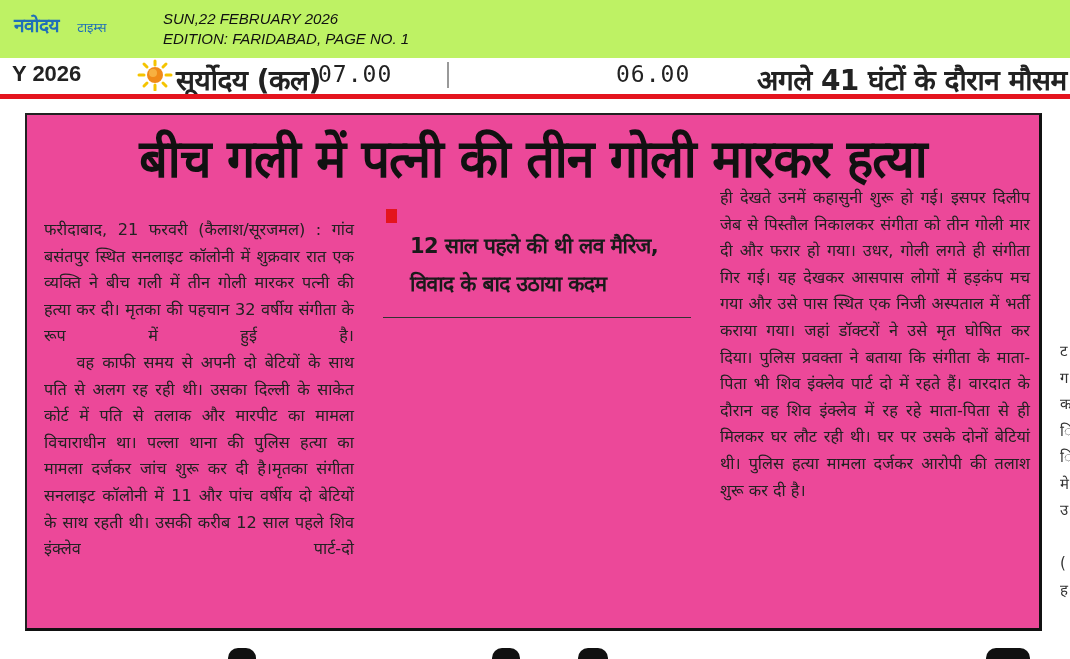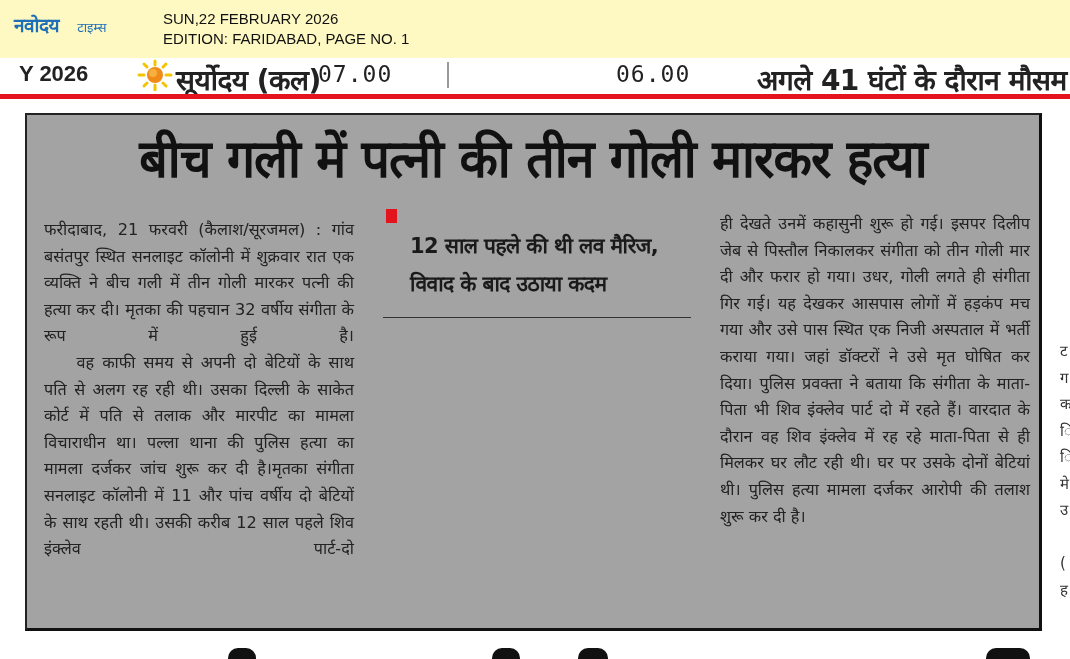--- a/index.html
+++ b/index.html
@@ -1,42 +1,42 @@
 <!DOCTYPE html>
 <html><head>
 <meta charset="utf-8">
 <style>
   * { box-sizing: border-box; margin: 0; padding: 0; }
   html, body { width: 1070px; height: 659px; overflow: hidden; background: #ffffff; }
   body { position: relative; font-family: "DejaVu Sans", sans-serif; color: #1a1a1a; }
 
-  .topbar { position: absolute; left: 0; top: 0; width: 1070px; height: 58px; background: #fef9c3; }
+  .topbar { position: absolute; left: 0; top: 0; width: 1070px; height: 58px; background: #bef264; }
   .logo { position: absolute; left: 14px; top: 12px; display: flex; align-items: baseline; }
   .logo-main { font-family: "DejaVu Sans", sans-serif; font-weight: bold; font-size: 19px; color: #1f6fb8; letter-spacing: -0.5px; }
   .logo-sub { font-family: "DejaVu Sans", sans-serif; font-size: 13px; color: #1f6fb8; margin-left: 18px; }
-  .meta { position: absolute; left: 163px; top: 9px; font-family: "Liberation Sans", sans-serif; font-size: 15px; line-height: 20px; color: #111; }
+  .meta { position: absolute; left: 163px; top: 9px; font-family: "Liberation Sans", sans-serif; font-size: 15px; line-height: 20px; color: #111; font-style: italic; }
 
   .weather { position: absolute; left: 0; top: 58px; width: 1070px; height: 36px; background: #fff; white-space: nowrap; overflow: hidden; }
-  .weather .date-tail { position: absolute; left: 19px; top: 3px; font-family: "Liberation Sans", sans-serif; font-weight: bold; font-size: 22px; color: #222; }
+  .weather .date-tail { position: absolute; left: 12px; top: 3px; font-family: "Liberation Sans", sans-serif; font-weight: bold; font-size: 22px; color: #222; }
   .sun { position: absolute; left: 137px; top: 1px; width: 36px; height: 32px; }
   .w-label { position: absolute; top: 2px; font-family: "DejaVu Sans", sans-serif; font-weight: bold; font-size: 28px; color: #222; letter-spacing: -0.5px; }
   .w-time { position: absolute; top: 3px; font-family: "DejaVu Sans Mono", monospace; font-size: 23px; color: #222; letter-spacing: 1px; }
   .w-sep { position: absolute; left: 447px; top: 4px; width: 2px; height: 26px; background: #999; }
   .redline { position: absolute; left: 0; top: 94px; width: 1070px; height: 5px; background: #e4141e; }
 
-  .article { position: absolute; left: 25px; top: 113px; width: 1017px; height: 518px; border: 2px solid #222; border-bottom: 3px solid #111; border-right: 3px solid #111; background: #a3a3a3; padding-left: 15px; }
+  .article { position: absolute; left: 25px; top: 113px; width: 1017px; height: 518px; border: 2px solid #222; border-bottom: 3px solid #111; border-right: 3px solid #111; background: #ec4899; padding-left: 15px; }
   .headline { position: absolute; left: 0; top: 14px; width: 100%; text-align: center; font-family: "DejaVu Sans", sans-serif; font-size: 50px; line-height: 60px; color: #111; letter-spacing: -1px; transform: scaleY(1.05); }
 
   .col { position: absolute; font-family: "DejaVu Sans", sans-serif; font-size: 16.2px; line-height: 26.6px; color: #222; text-align: justify; }
   .col p { text-align: justify; text-align-last: justify; }
   .col p.last { text-align-last: left; }
   .col .indent { text-indent: 2em; }
   .col1 { left: 17px; top: 82px; width: 310px; margin-top: 20px; }
   .col2 { left: 356px; top: 212px; width: 310px; }
-  .col3 { left: 693px; top: 96px; width: 310px; }
+  .col3 { left: 693px; top: 70px; width: 310px; }
 
   .sub { position: absolute; left: 356px; top: 88px; width: 310px; }
   .sub-square { position: absolute; left: 3px; top: 6px; width: 11px; height: 14px; background: #e4141e; }
   .sub-text { position: absolute; left: 27px; top: 0; width: 285px; font-family: "DejaVu Sans", sans-serif; font-weight: bold; font-size: 21px; line-height: 38px; color: #1a1a1a; letter-spacing: -0.6px; margin-top: 24px; }
   .sub-rule { position: absolute; left: 356px; top: 202px; width: 308px; height: 1px; background: #333; }
 
   .next-col { position: absolute; left: 1060px; top: 338px; font-family: "DejaVu Sans", sans-serif; font-size: 15px; line-height: 26.5px; color: #333; width: 20px; overflow: hidden; }
 
   .bottom-blobs { position: absolute; left: 0; top: 648px; width: 1070px; height: 11px; overflow: hidden; }
   .blob { position: absolute; top: 0; height: 20px; background: #111; border-radius: 10px 10px 0 0; }

